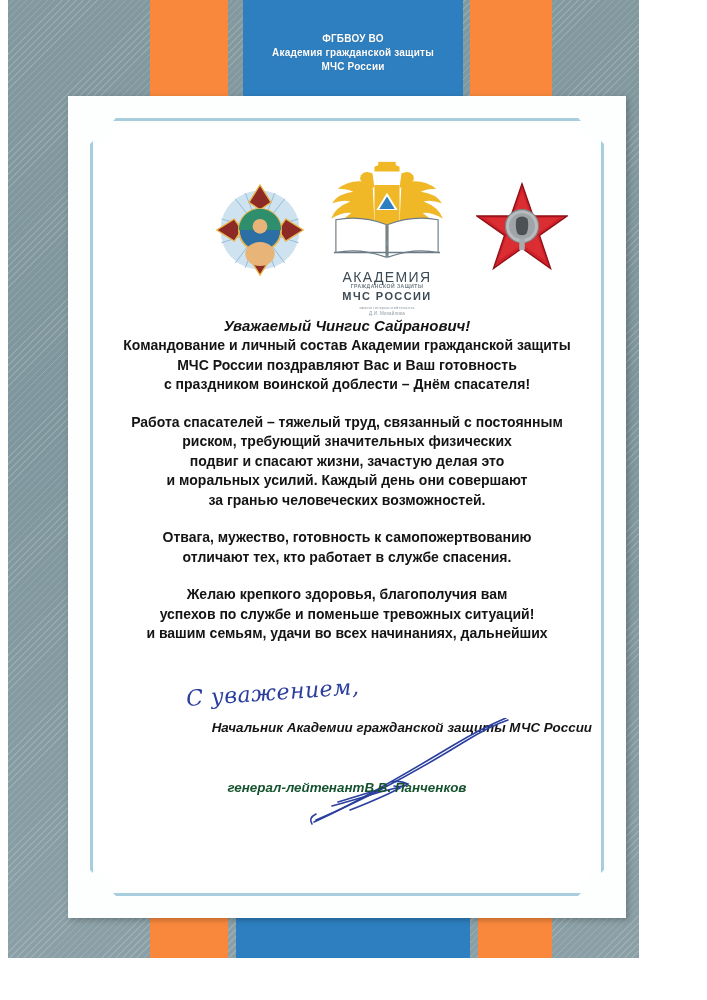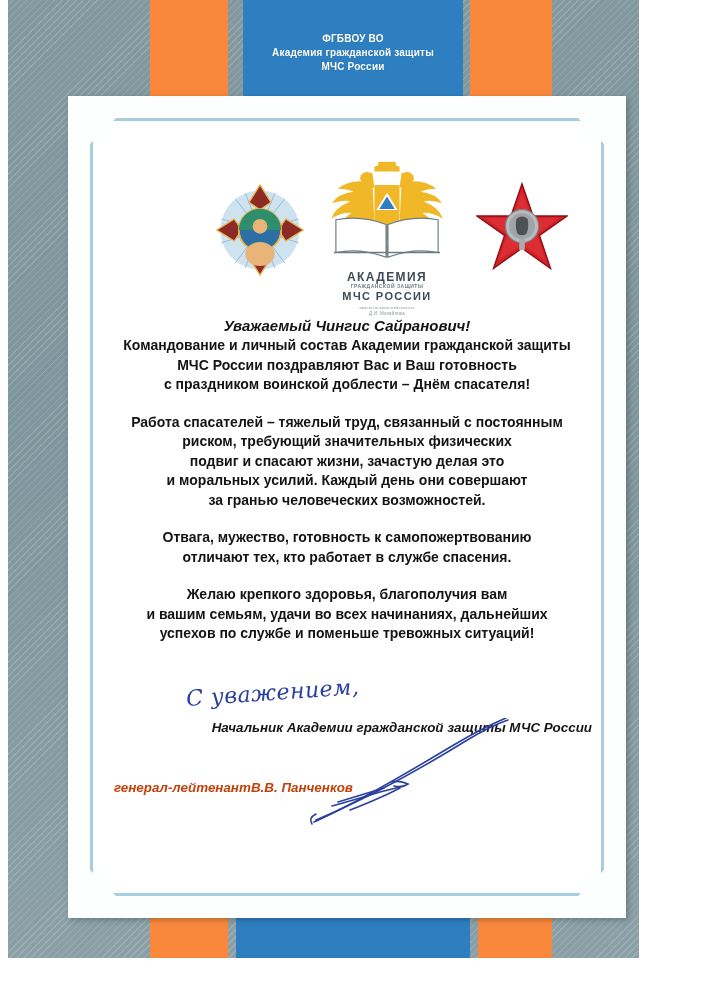--- a/index.html
+++ b/index.html
@@ -169,22 +169,22 @@
     left: 378px;
     top: 24px;
     width: 92px;
     height: 92px;
   }
 
   .mchs-caption {
     margin-top: 1px;
   }
   .mchs-caption .t1 {
-    font-size: 12px;
-    font-weight: bold;
+    font-size: 14px;
+    font-weight: normal;
     letter-spacing: 1.4px;
     color: #3d4b55;
     line-height: 12px;
   }
   .mchs-caption .t2 {
     font-size: 5px;
     font-weight: bold;
     letter-spacing: 0.5px;
     color: #6d7b84;
     line-height: 7px;
@@ -262,28 +262,28 @@
     font-weight: bold;
     font-style: italic;
     color: #141414;
   }
   .rank-row {
     position: absolute;
     left: 0;
     right: 0;
     top: 88px;
     display: flex;
-    justify-content: flex-start;
+    justify-content: center;
     align-items: center;
     padding: 0 12px;
     box-sizing: border-box;
     font-size: 13.4px;
     font-weight: bold;
     font-style: italic;
-    color: #c2410c;
+    color: #14532d;
   }
   .autograph {
     position: absolute;
     left: 190px;
     top: 26px;
     width: 230px;
     height: 110px;
     pointer-events: none;
   }
 </style>
@@ -416,22 +416,22 @@
           <span class="ln">подвиг и спасают жизни, зачастую делая это</span>
           <span class="ln">и моральных усилий. Каждый день они совершают</span>
           <span class="ln">за гранью человеческих возможностей.</span>
         </div>
         <div class="para">
           <span class="ln">Отвага, мужество, готовность к самопожертвованию</span>
           <span class="ln">отличают тех, кто работает в службе спасения.</span>
         </div>
         <div class="para">
           <span class="ln">Желаю крепкого здоровья, благополучия вам</span>
+          <span class="ln">успехов по службе и поменьше тревожных ситуаций!</span>
           <span class="ln">и вашим семьям, удачи во всех начинаниях, дальнейших</span>
-          <span class="ln">успехов по службе и поменьше тревожных ситуаций!</span>
         </div>
       </div>
 
       <div class="sign-block">
         <div class="regards-script">С уважением,</div>
         <div class="role-line">Начальник Академии гражданской защиты МЧС России</div>
 
         <svg class="autograph" viewBox="0 0 230 110">
           <g fill="none" stroke="#2b3f9e" stroke-width="1.6" stroke-linecap="round">
             <path d="M22 104 Q40 96 70 80 Q110 58 160 28 Q190 10 214 0"></path>

